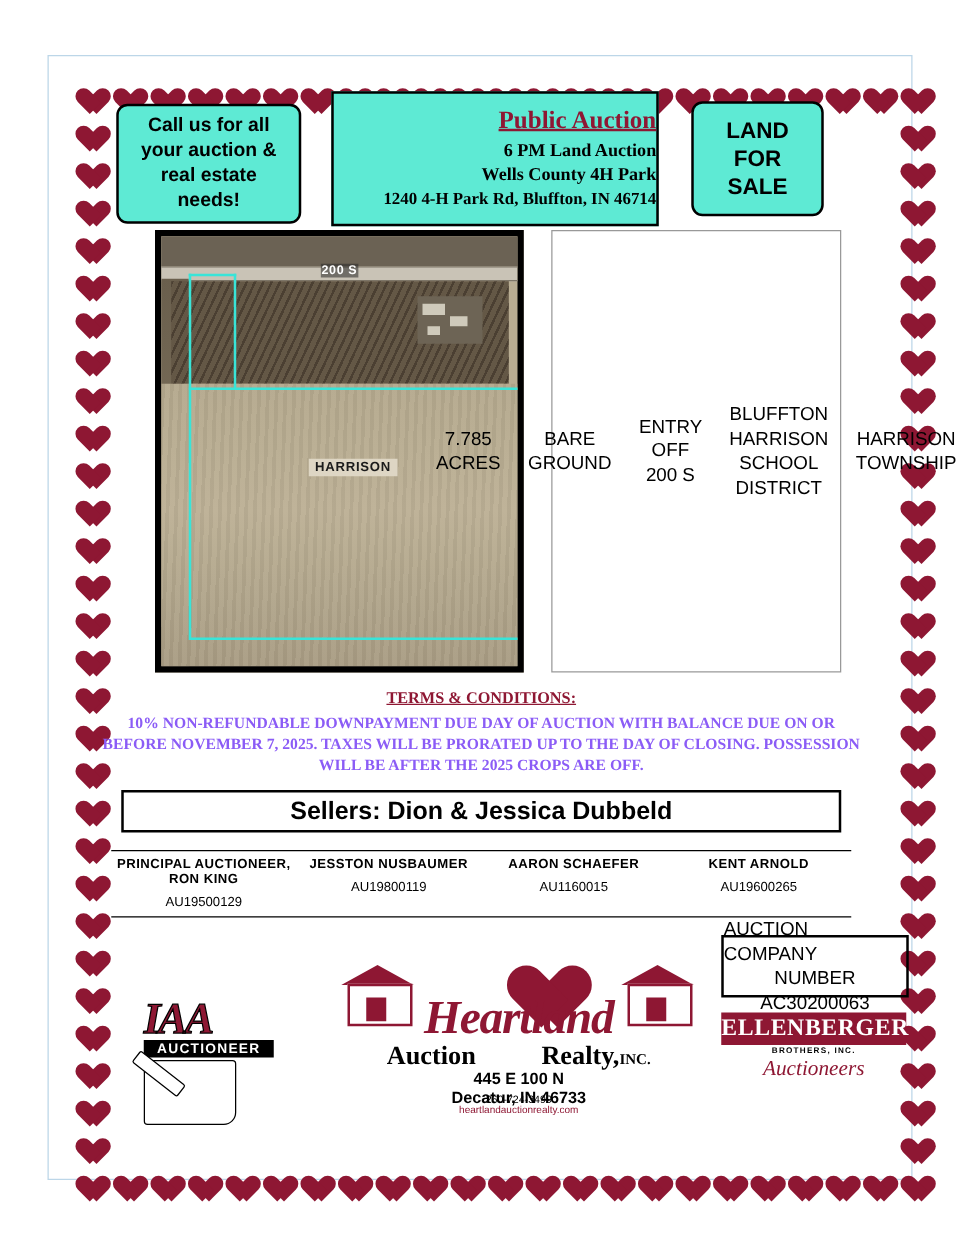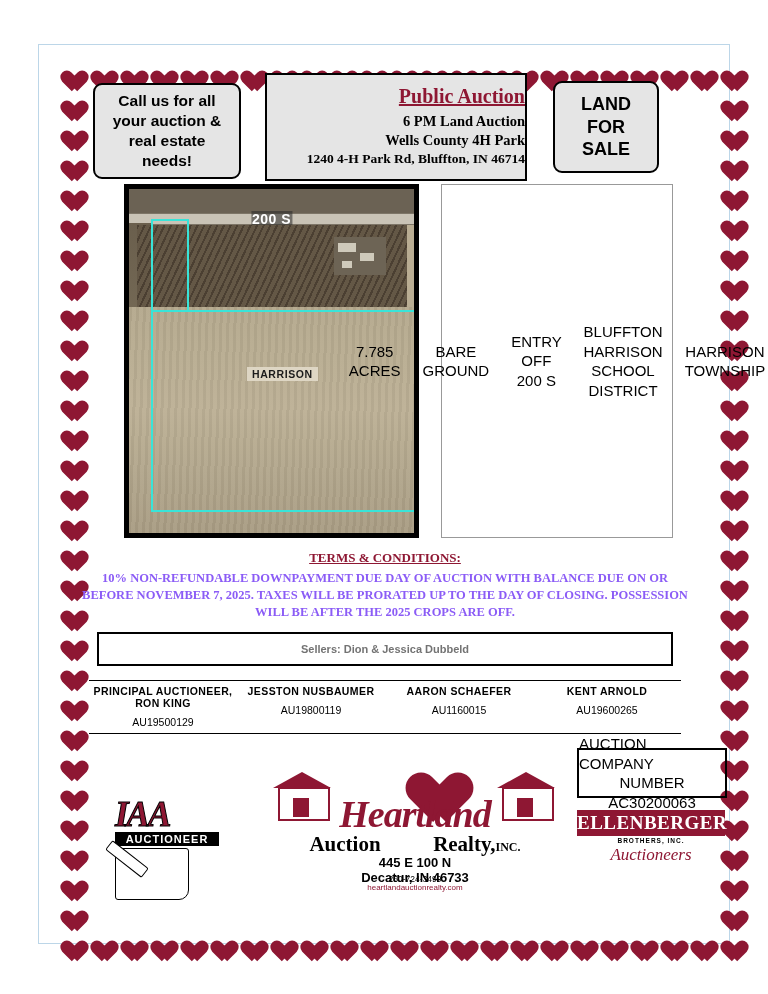--- a/index.html
+++ b/index.html
@@ -64,21 +64,21 @@
   }
 
   
   .top-row {
     position: relative;
     height: 105px;
   }
 
   .box {
     border: 2px solid #000;
-    background: #e5e5e5;
+    background: #5eead4;
     box-sizing: border-box;
     position: absolute;
   }
 
   #call-box {
     left: 24px;
     top: 10px;
     width: 148px;
     height: 96px;
     border-radius: 9px;
@@ -172,21 +172,21 @@
     height: 10px;
     background: #c9c3b6;
     border-top: 1px solid #7d7567;
     border-bottom: 1px solid #7d7567;
   }
   #photo .road-label {
     position: absolute;
     left: 50%;
     top: 22px;
     transform: translateX(-50%);
-    font-size: 14px;
+    font-size: 10px;
     font-weight: bold;
     color: #fff;
     background: rgba(40,40,40,0.55);
     padding: 0 1px;
     letter-spacing: 0.5px;
   }
   #photo .timber {
     position: absolute;
     left: 8px;
     top: 36px;
@@ -309,23 +309,23 @@
     margin: 12px auto 0 auto;
     width: 576px;
     height: 34px;
     border: 2px solid #000;
     display: flex;
     align-items: center;
     justify-content: center;
     box-sizing: border-box;
   }
   #sellers-text {
-    font-size: 11px;
-    font-weight: bold;
-    color: #737373;
+    font-size: 20px;
+    font-weight: bold;
+    color: #000000;
   }
 
   
   #auctioneers {
     margin: 14px auto 0 auto;
     width: 592px;
     border-top: 1px solid #000;
     border-bottom: 1px solid #000;
     display: flex;
     box-sizing: border-box;

